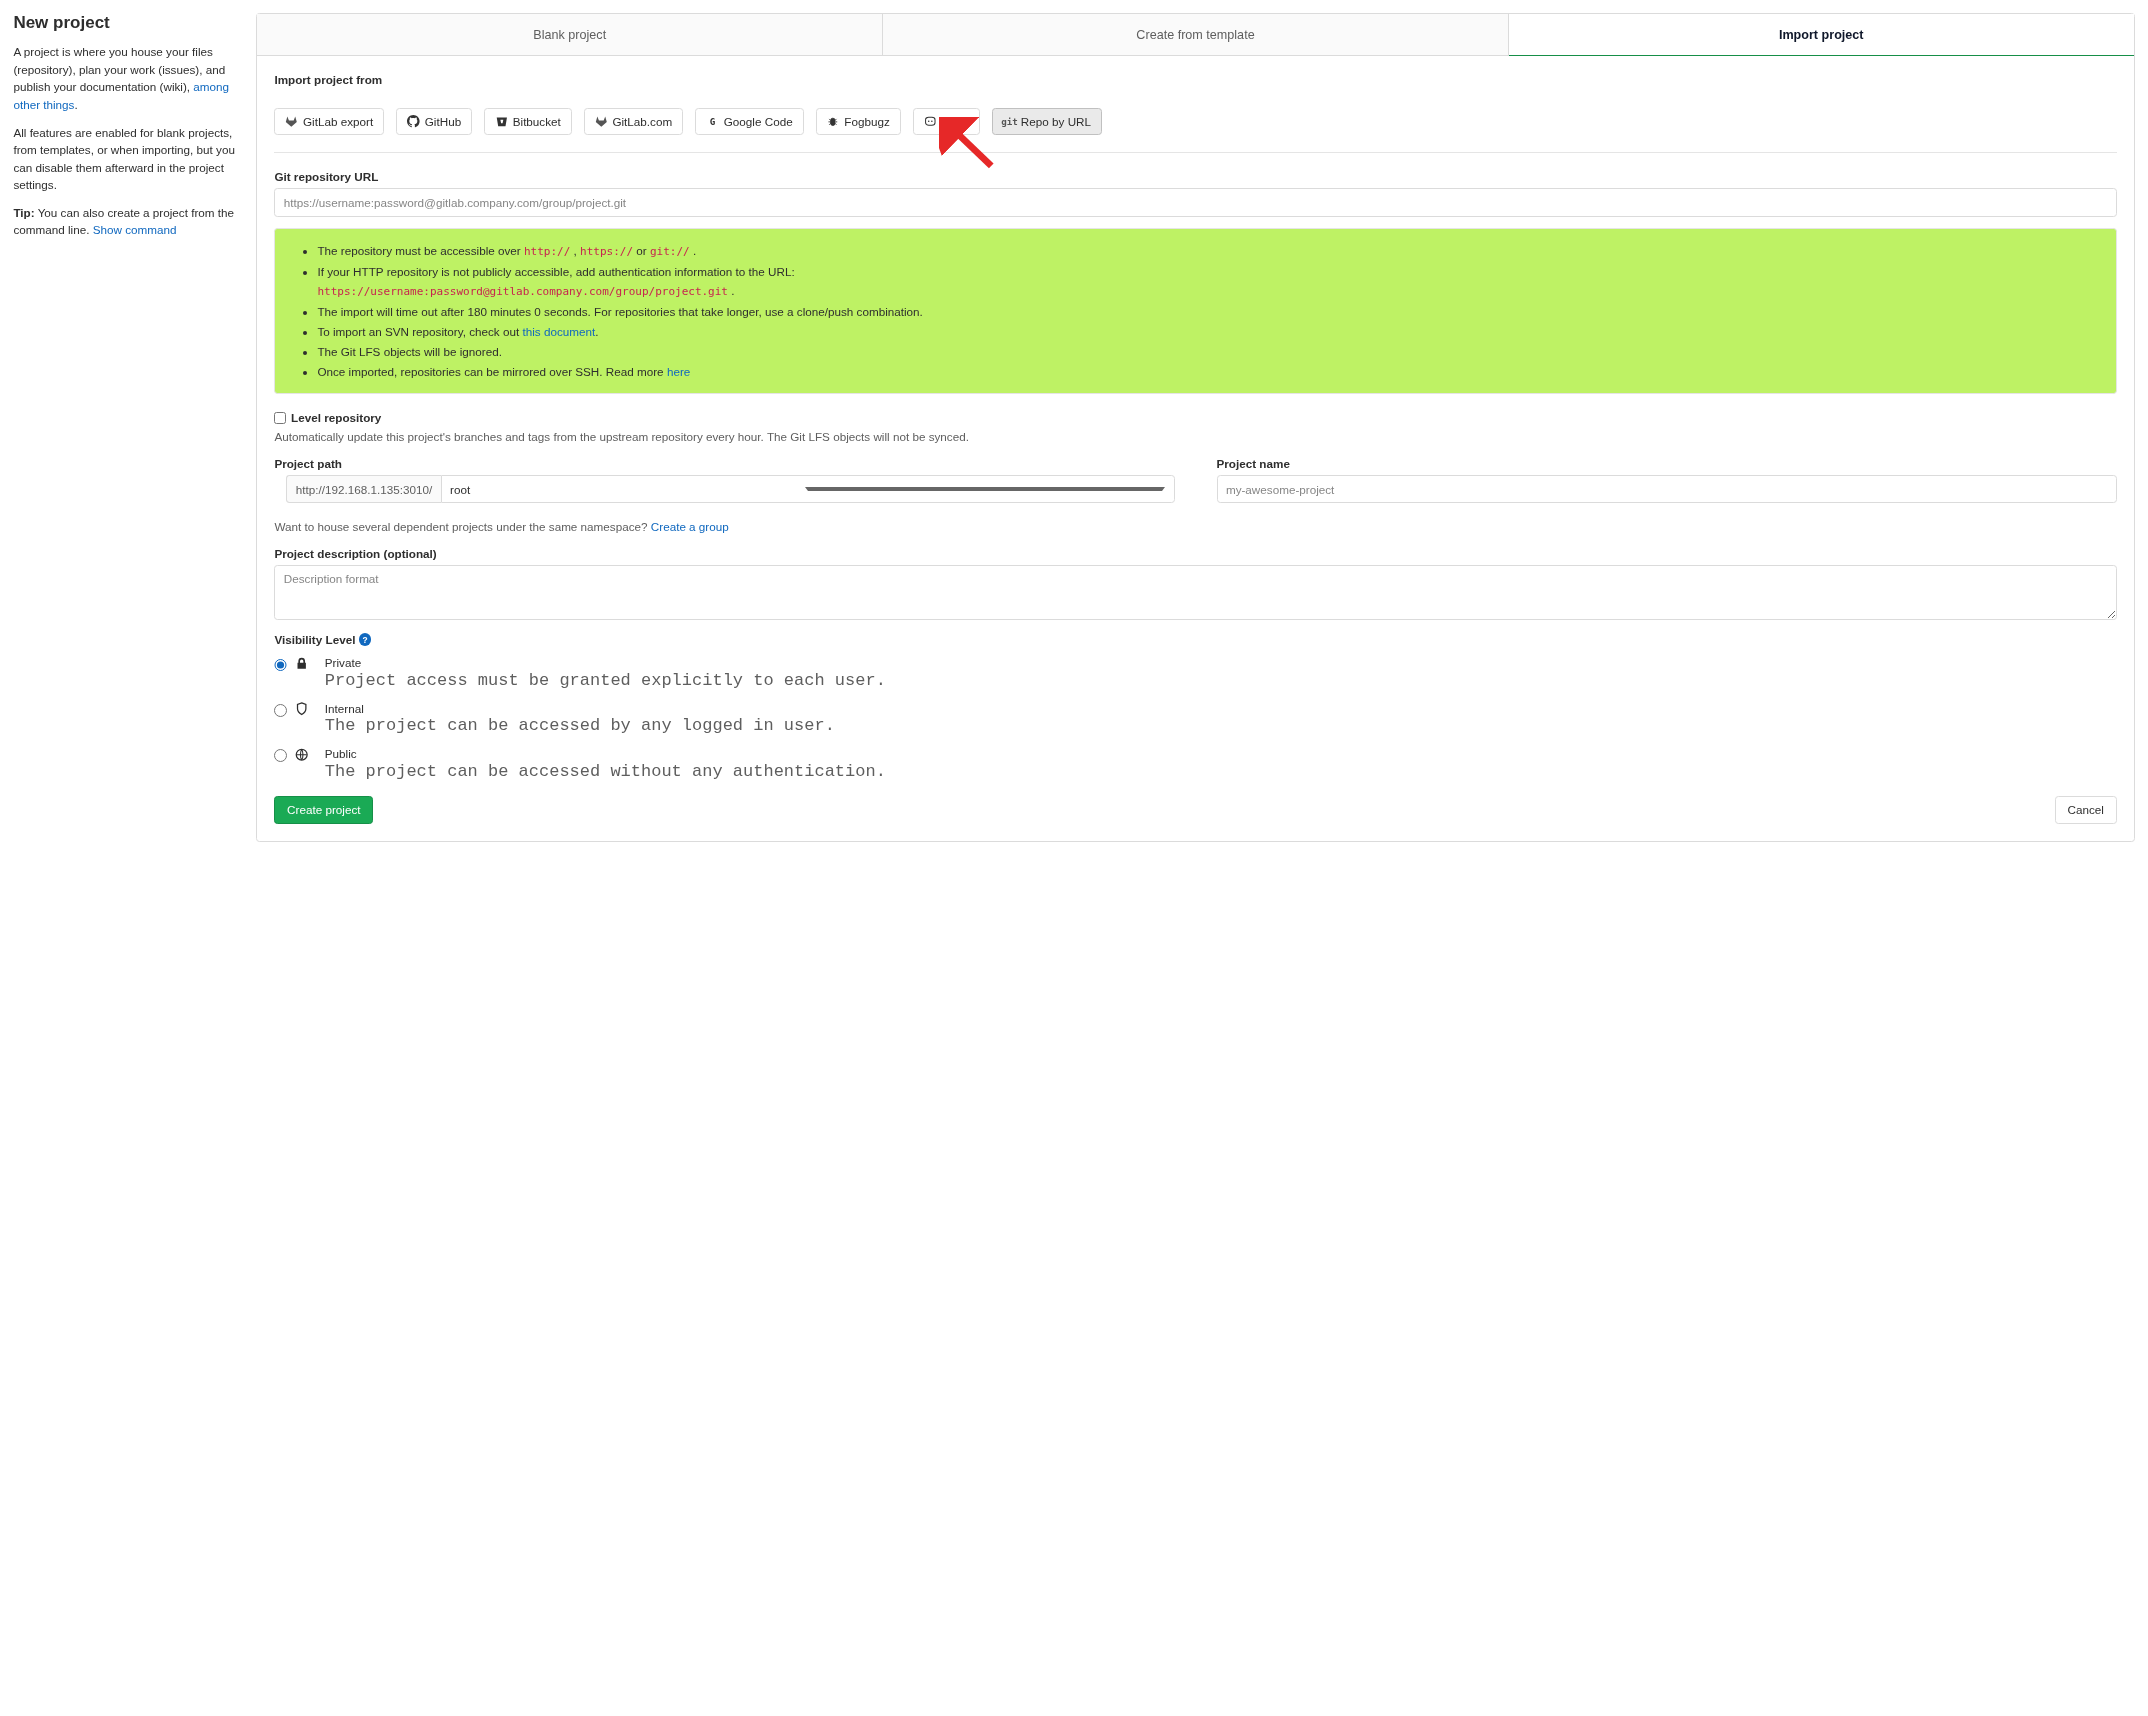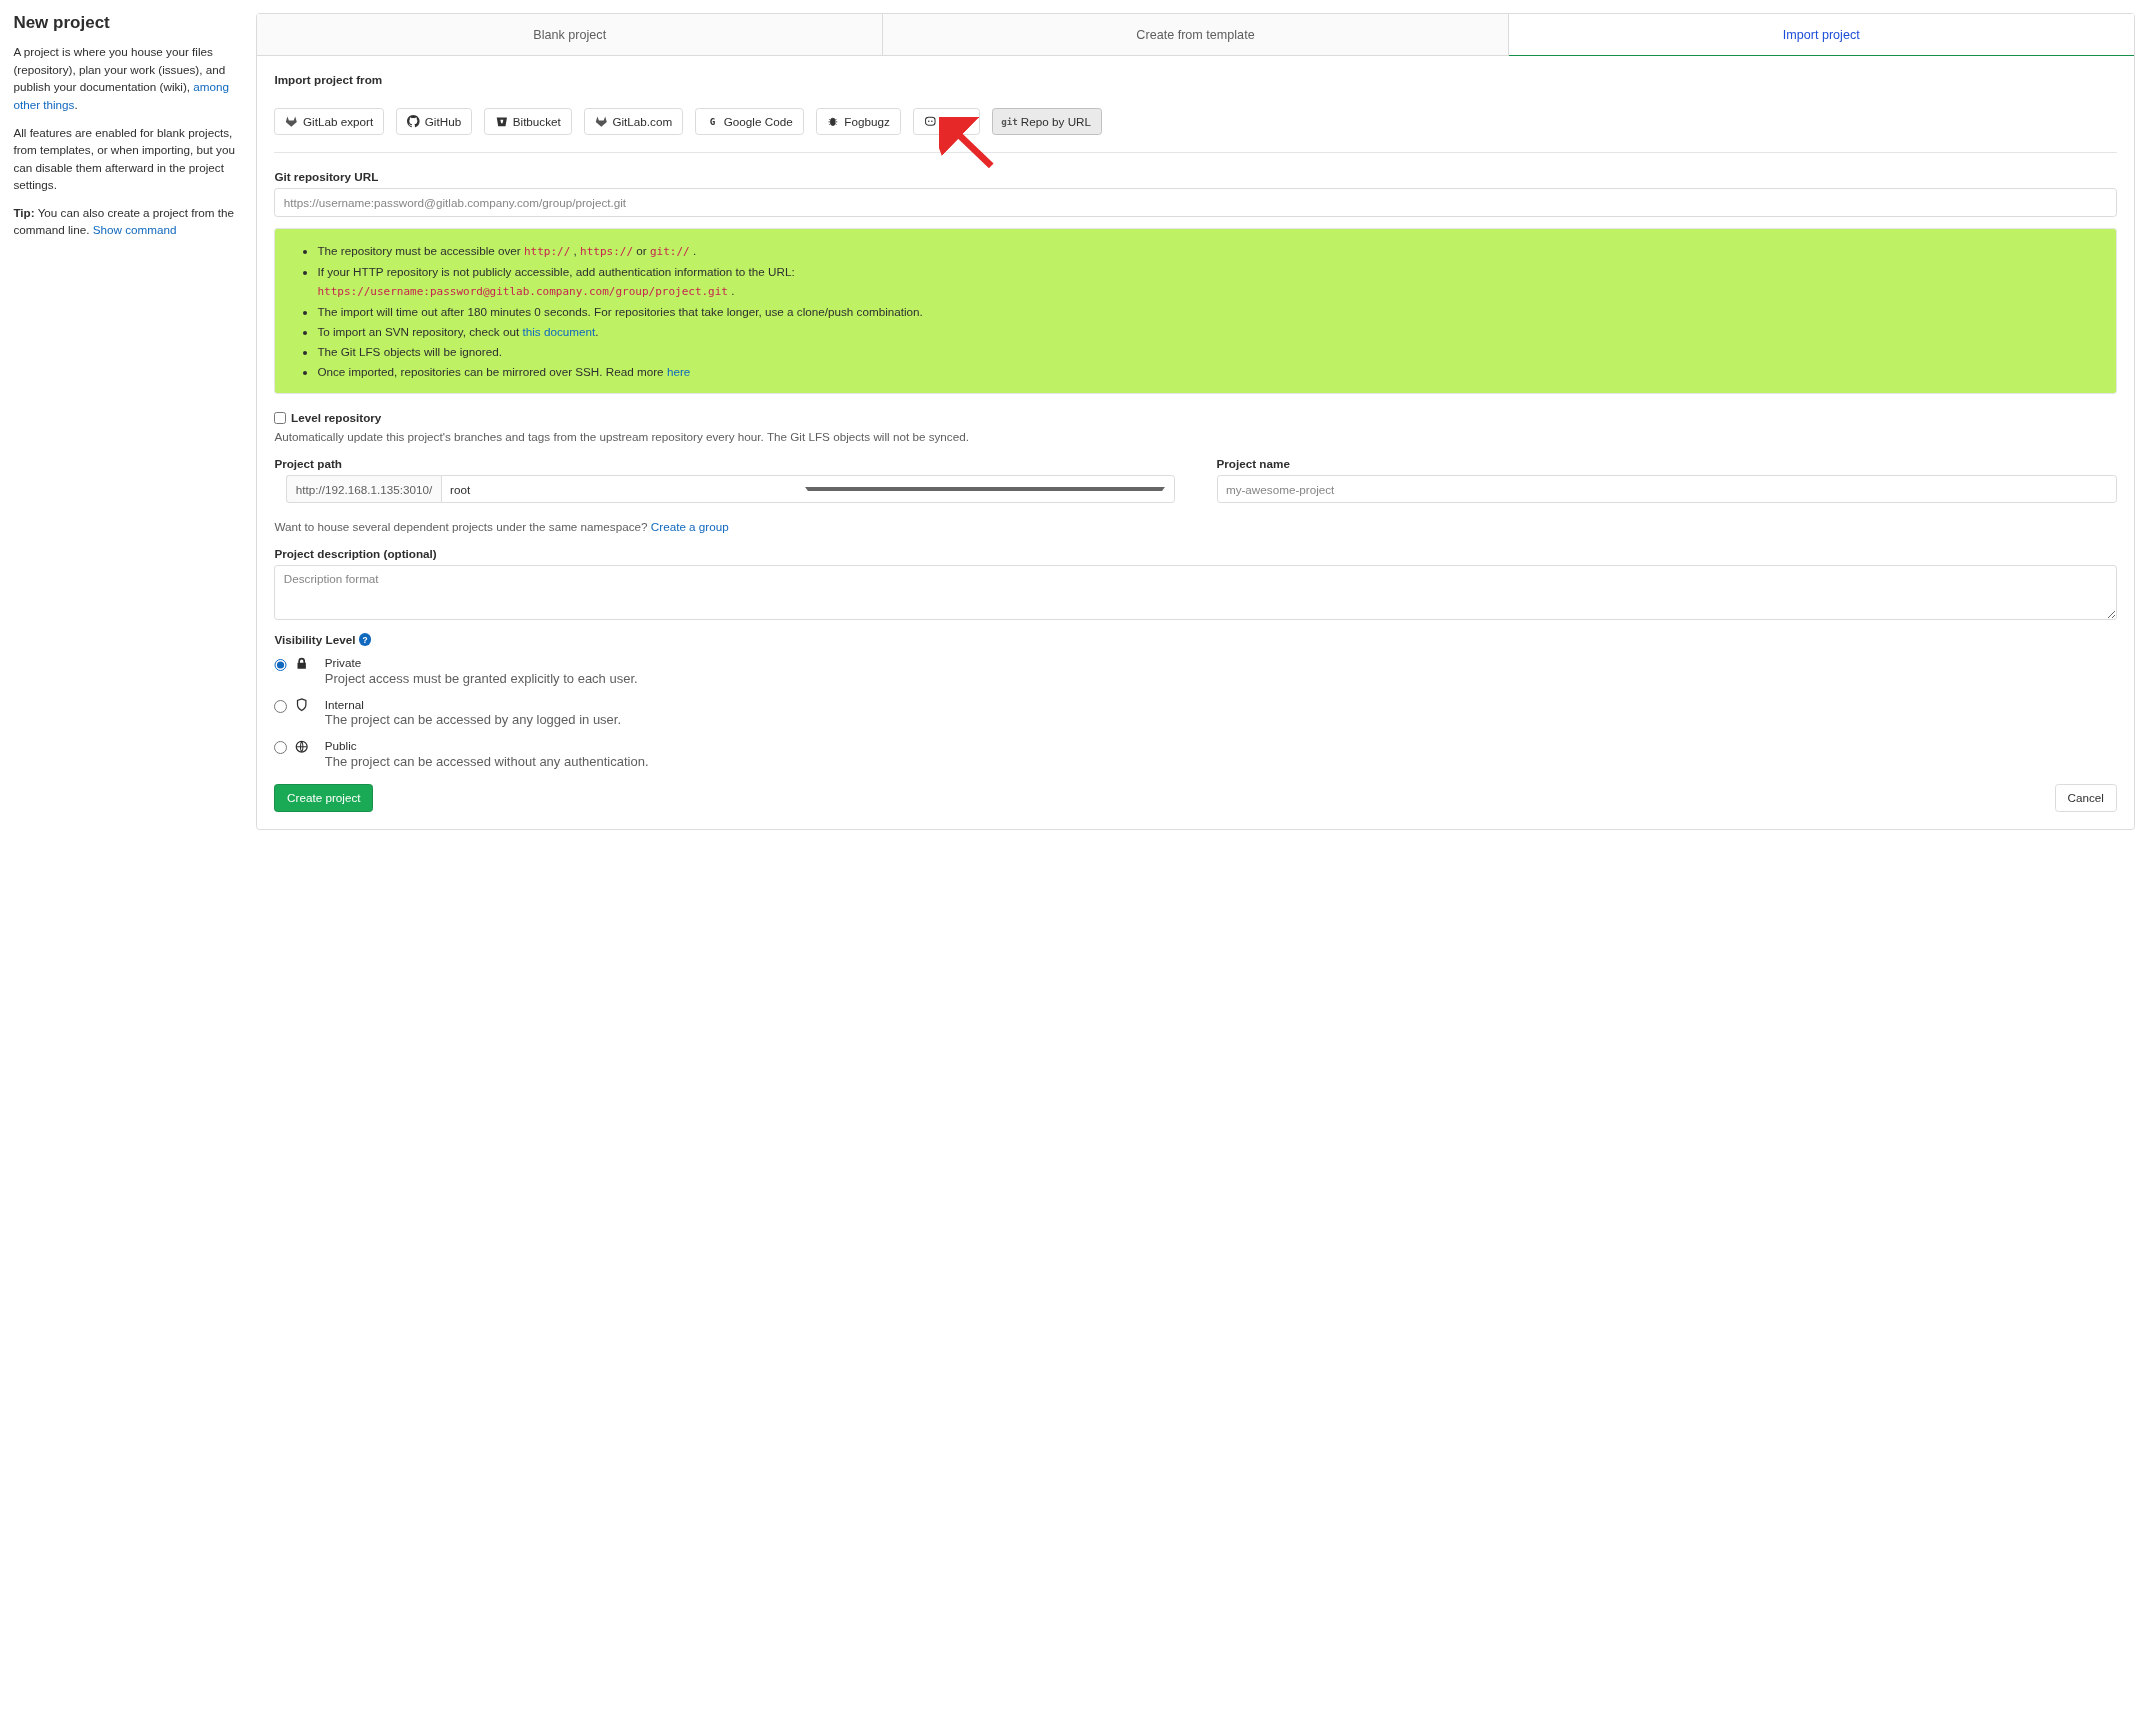--- a/index.html
+++ b/index.html
@@ -44,22 +44,22 @@
       text-align: center;
       font-size: 12.6px;
       color: #5e5e5e;
       cursor: pointer;
       background: #fafafa;
       border-right: 0.8px solid #dbdbdb;
     }
     .tab:last-child { border-right: none; }
     .tab.active {
       background: #fff;
-      color: #1d4ed8;
-      font-weight: 400;
+      color: #0f172a;
+      font-weight: 700;
       border-bottom: 1.7px solid #168f48;
       margin-bottom: -0.8px;
     }
     .content {
       padding: 17px;
     }
     .section-label {
       font-weight: 600;
       font-size: 11.7px;
       margin-bottom: 22px;
@@ -238,21 +238,21 @@
     .radio-content {
       display: flex;
       align-items: flex-start;
       gap: 16px;
     }
     .vis-icon {
       width: 13.4px; height: 13.4px;
       margin-top: 0.8px;
     }
     .radio-labels .title { font-size: 11.7px; color: #2e2e2e; }
-    .radio-labels .desc { color: #5e5e5e; font-size: 13px; margin-top: 1.7px; }
+    .radio-labels .desc { color: #5e5e5e; font-size: 17px; margin-top: 1.7px; font-family: Liberation Mono, monospace; }
     .actions {
       display: flex;
       justify-content: space-between;
       align-items: center;
       margin-top: 15px;
     }
     .btn-primary {
       background: #1aaa55;
       color: #fff;
       border: 0.8px solid #168f48;

